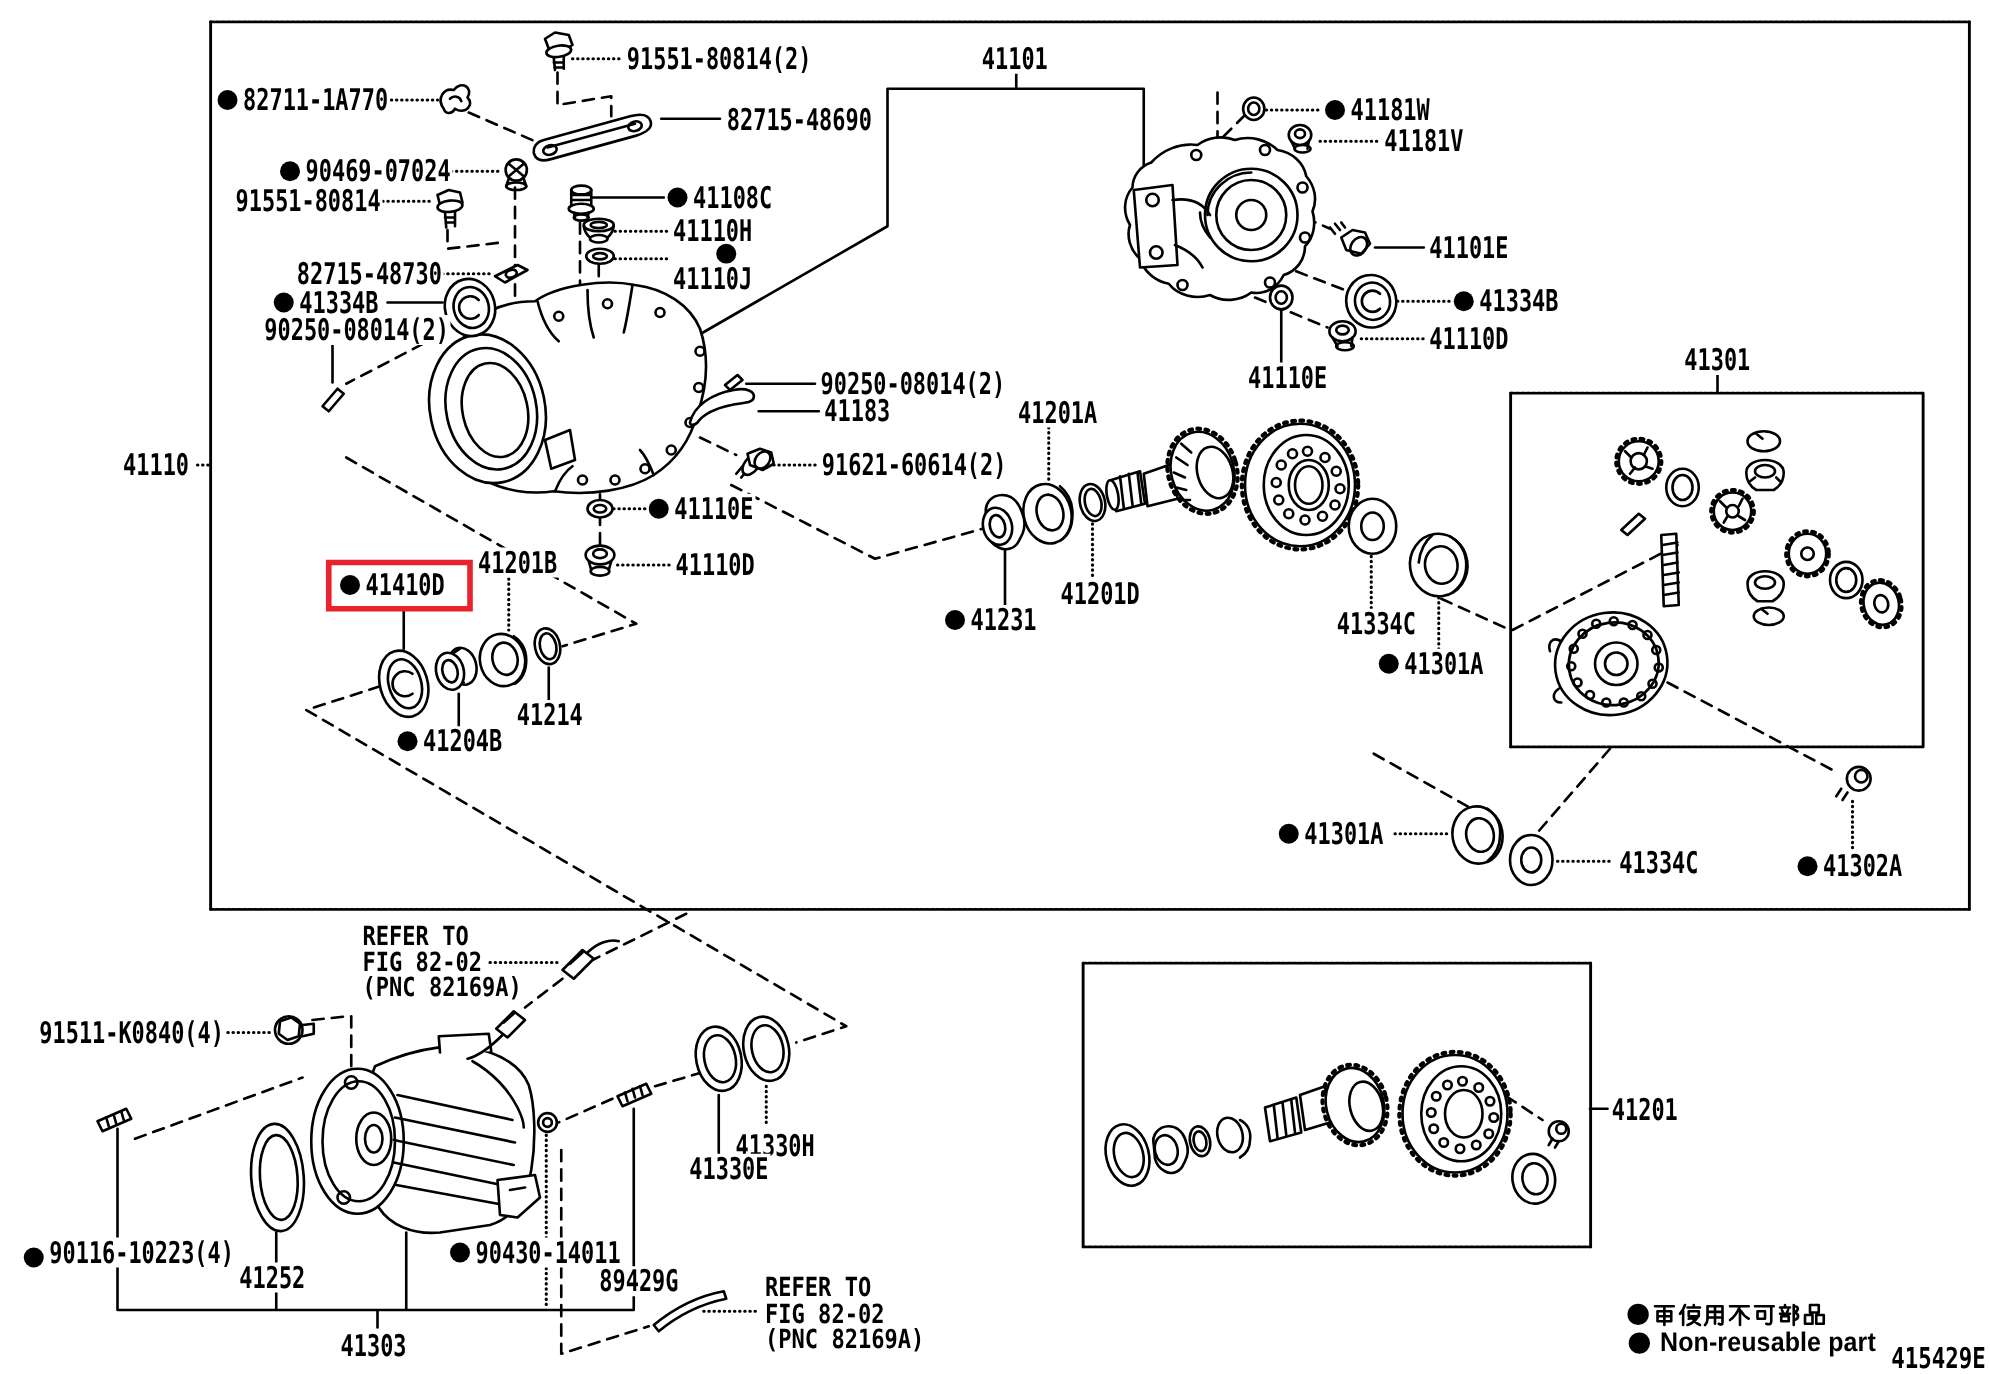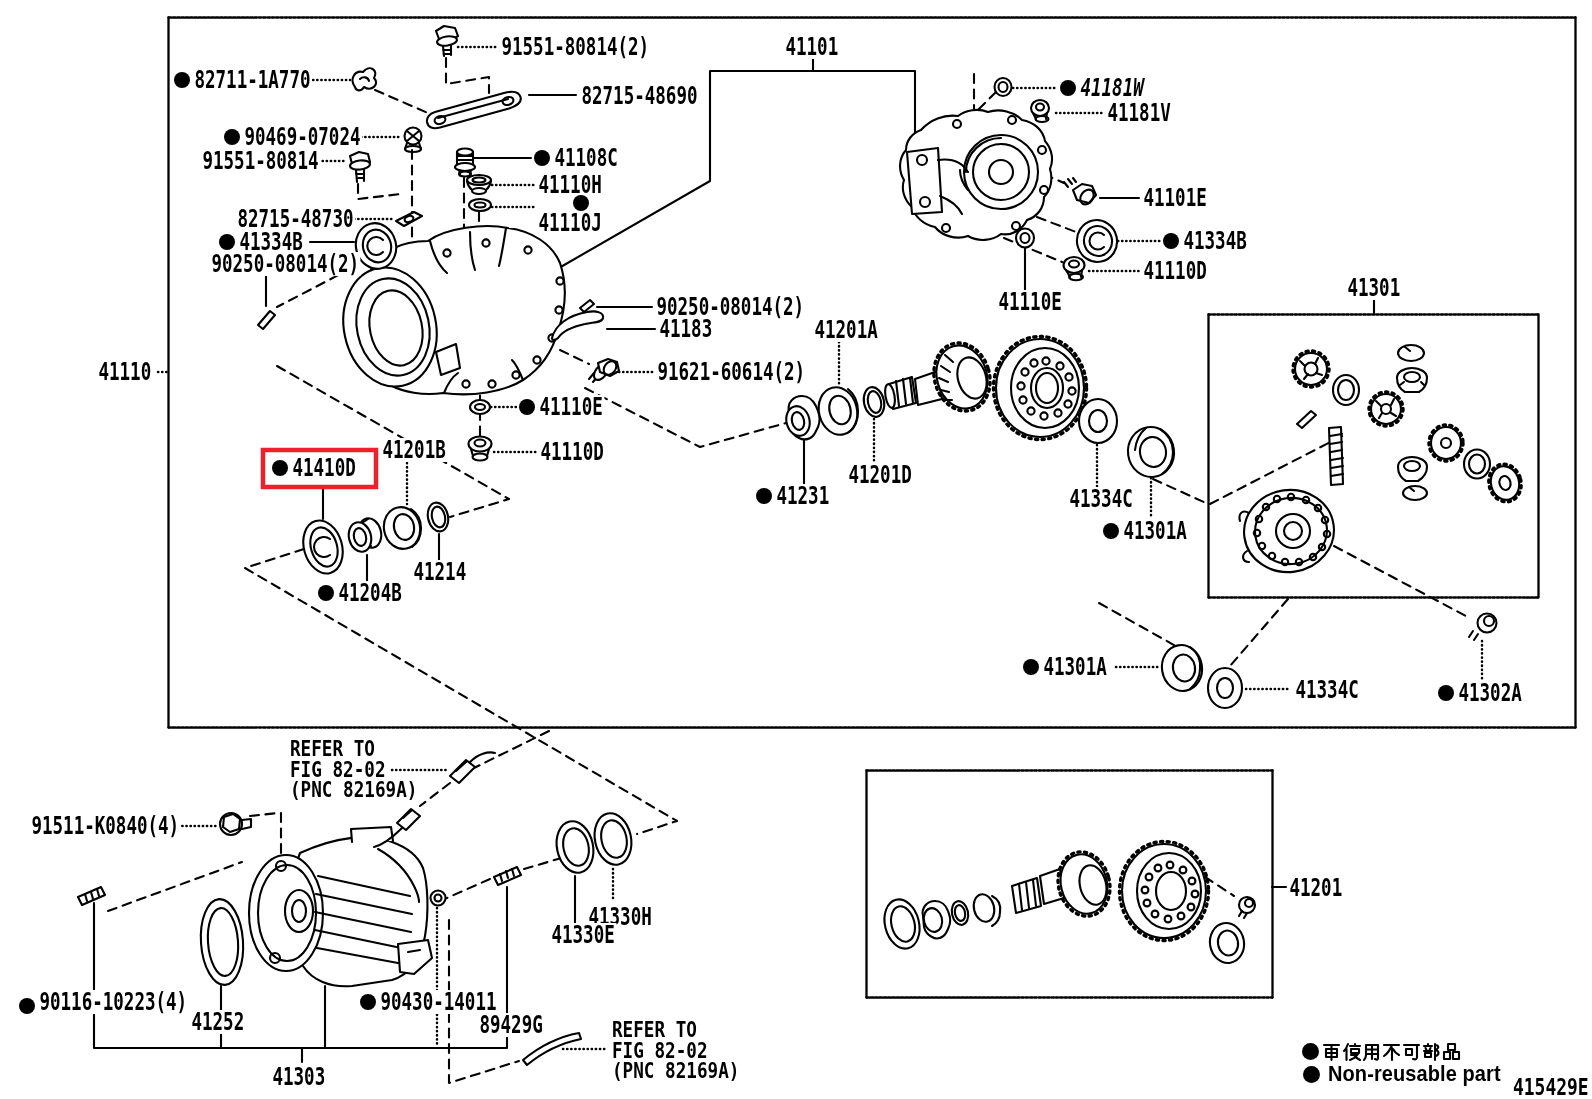--- a/index.html
+++ b/index.html
@@ -571,38 +571,38 @@
     <rect id="highlight-rect" x="263" y="450" width="113" height="37" fill="none" stroke="#e8232e" stroke-width="4.5"></rect>
   </g>
 </svg>
 
 <div id="labels-layer">
       <div class="lbl" style="left: 500px; top: 35px;"><span class="txt">91551-80814(2)</span></div>
       <div class="lbl" style="left: 784px; top: 35px;"><span class="txt">41101</span></div>
       <div class="lbl" style="left: 174px; top: 68px;"><span class="dot"></span><span class="txt">82711-1A770</span></div>
       <div class="lbl" style="left: 580px; top: 84px;"><span class="txt">82715-48690</span></div>
       <div class="lbl" style="left: 224px; top: 125px;"><span class="dot"></span><span class="txt">90469-07024</span></div>
-      <div class="lbl" style="left: 201px; top: 149px; justify-content: flex-end;"><span class="txt">91551-80814</span></div>
+      <div class="lbl" style="left: 187px; top: 149px; justify-content: flex-end;"><span class="txt">91551-80814</span></div>
       <div class="lbl" style="left: 534px; top: 146px;"><span class="dot"></span><span class="txt">41108C</span></div>
       <div class="lbl" style="left: 537px; top: 173px;"><span class="txt">41110H</span></div>
       <div class="lbl" style="left: 537px; top: 195px; flex-direction: column;"><span class="dot"></span><span class="txt">41110J</span></div>
       <div class="lbl" style="left: 236px; top: 207px;"><span class="txt">82715-48730</span></div>
       <div class="lbl" style="left: 219px; top: 230px;"><span class="dot"></span><span class="txt">41334B</span></div>
       <div class="lbl" style="left: 210px; top: 252px;"><span class="txt">90250-08014(2)</span></div>
       <div class="lbl" style="left: 97px; top: 360px;"><span class="txt">41110</span></div>
       <div class="lbl" style="left: 655px; top: 295px;"><span class="txt">90250-08014(2)</span></div>
       <div class="lbl" style="left: 658px; top: 317px;"><span class="txt">41183</span></div>
       <div class="lbl" style="left: 656px; top: 360px;"><span class="txt">91621-60614(2)</span></div>
       <div class="lbl" style="left: 519px; top: 395px;"><span class="dot"></span><span class="txt">41110E</span></div>
       <div class="lbl" style="left: 381px; top: 438px;"><span class="txt">41201B</span></div>
       <div class="lbl" style="left: 539px; top: 440px;"><span class="txt">41110D</span></div>
       <div class="lbl" style="left: 272px; top: 456px;"><span class="dot"></span><span class="txt">41410D</span></div>
       <div class="lbl" style="left: 412px; top: 560px;"><span class="txt">41214</span></div>
       <div class="lbl" style="left: 318px; top: 581px;"><span class="dot"></span><span class="txt">41204B</span></div>
-      <div class="lbl" style="left: 1060px; top: 76px; font-style: italic;"><span class="dot"></span><span class="txt">41181W</span></div>
+      <div class="lbl" style="left: 1060px; top: 76px;"><span class="dot"></span><span class="txt">41181W</span></div>
       <div class="lbl" style="left: 1106px; top: 101px;"><span class="txt">41181V</span></div>
       <div class="lbl" style="left: 1142px; top: 186px;"><span class="txt">41101E</span></div>
       <div class="lbl" style="left: 1163px; top: 229px;"><span class="dot"></span><span class="txt">41334B</span></div>
       <div class="lbl" style="left: 1142px; top: 259px;"><span class="txt">41110D</span></div>
       <div class="lbl" style="left: 997px; top: 290px;"><span class="txt">41110E</span></div>
       <div class="lbl" style="left: 1346px; top: 276px;"><span class="txt">41301</span></div>
       <div class="lbl" style="left: 813px; top: 318px;"><span class="txt">41201A</span></div>
       <div class="lbl" style="left: 847px; top: 463px;"><span class="txt">41201D</span></div>
       <div class="lbl" style="left: 756px; top: 484px;"><span class="dot"></span><span class="txt">41231</span></div>
       <div class="lbl" style="left: 1068px; top: 487px;"><span class="txt">41334C</span></div>

